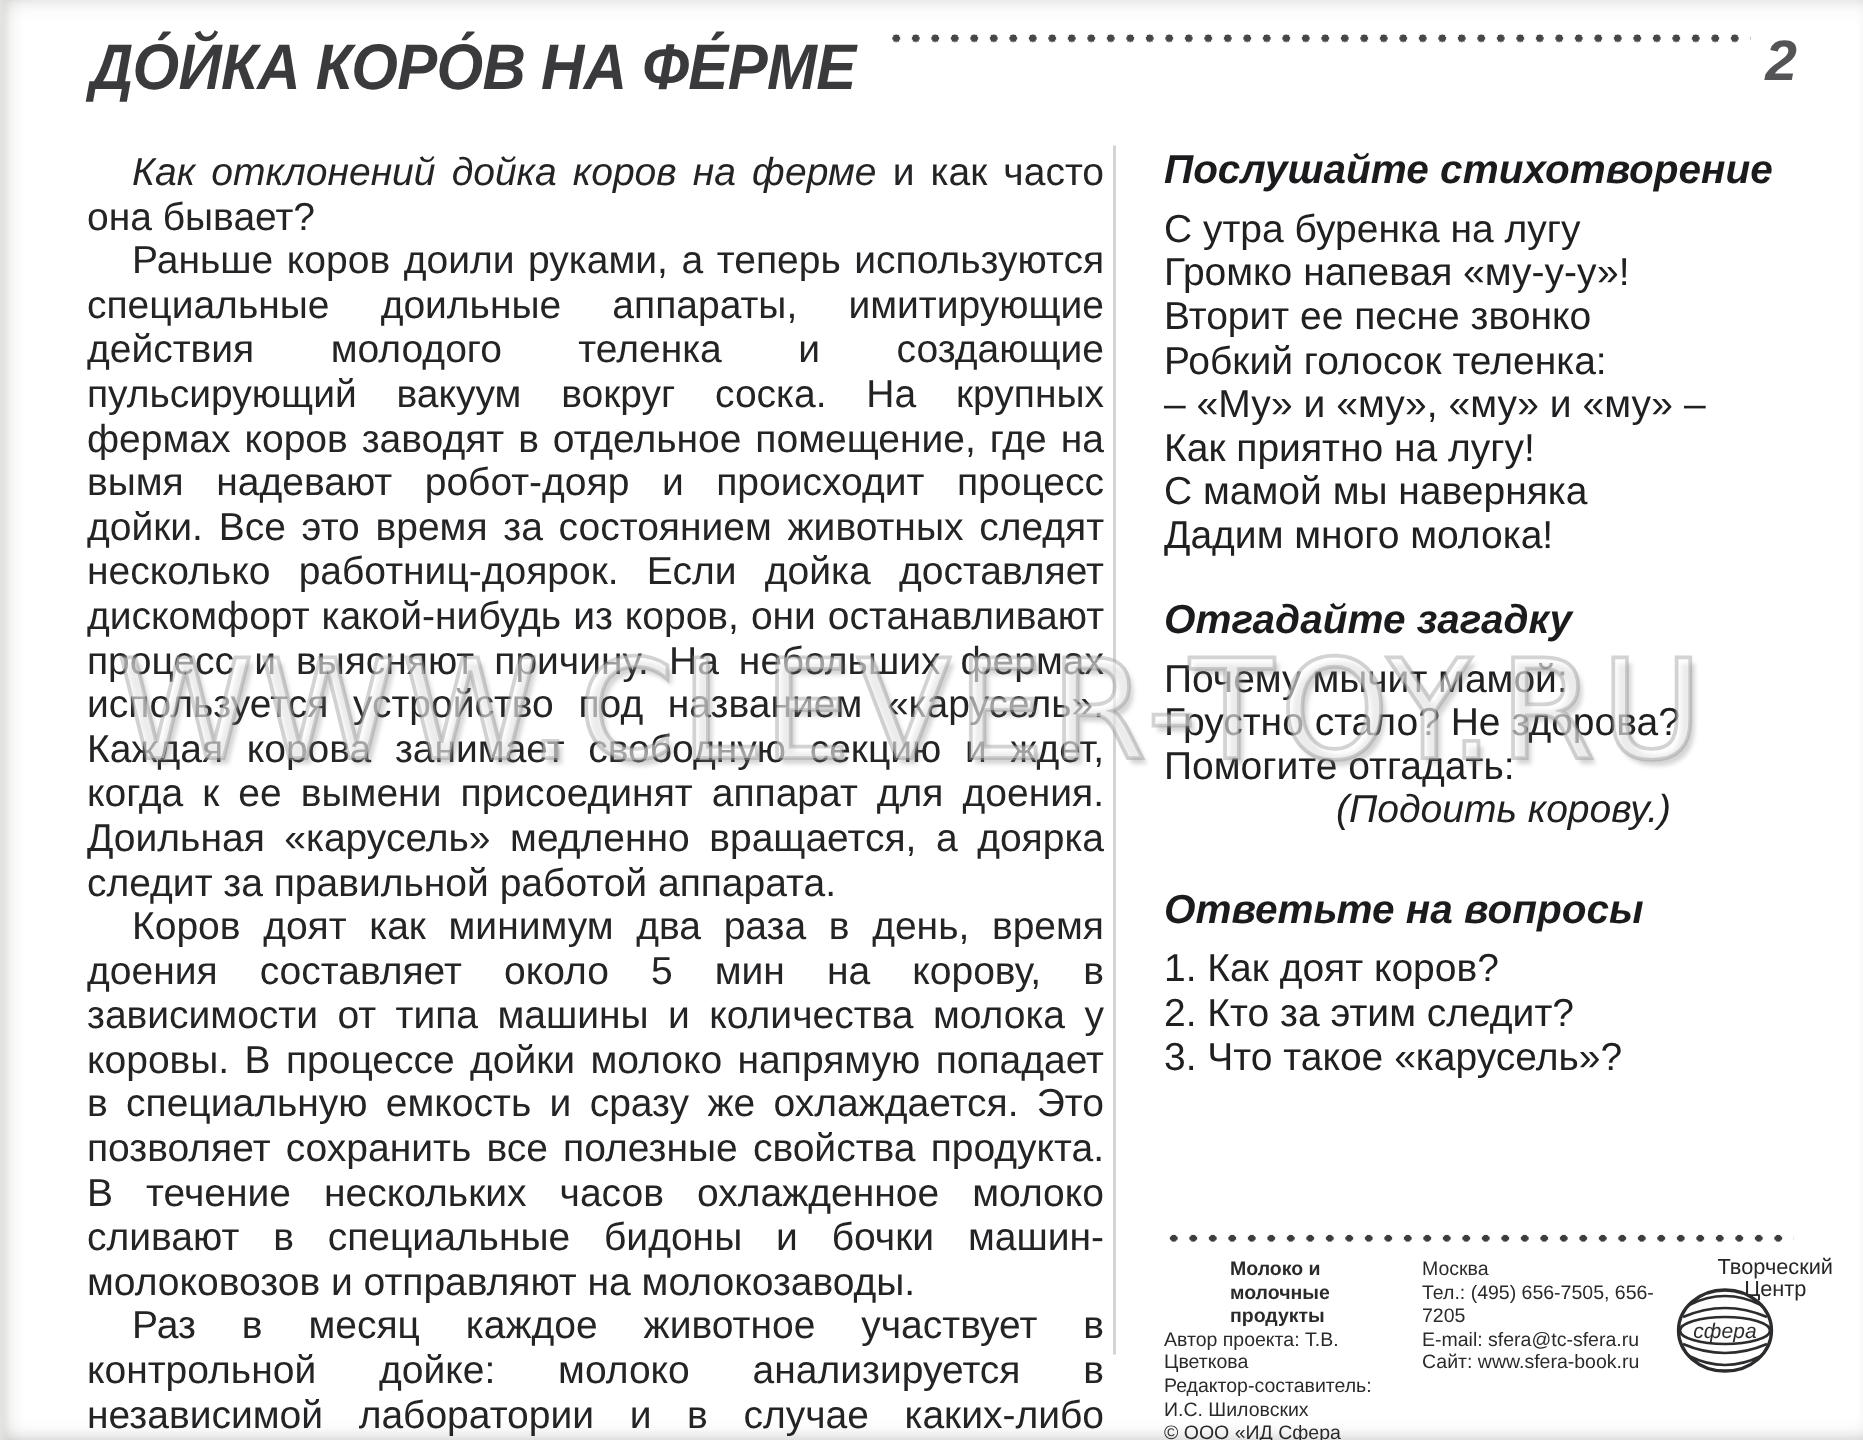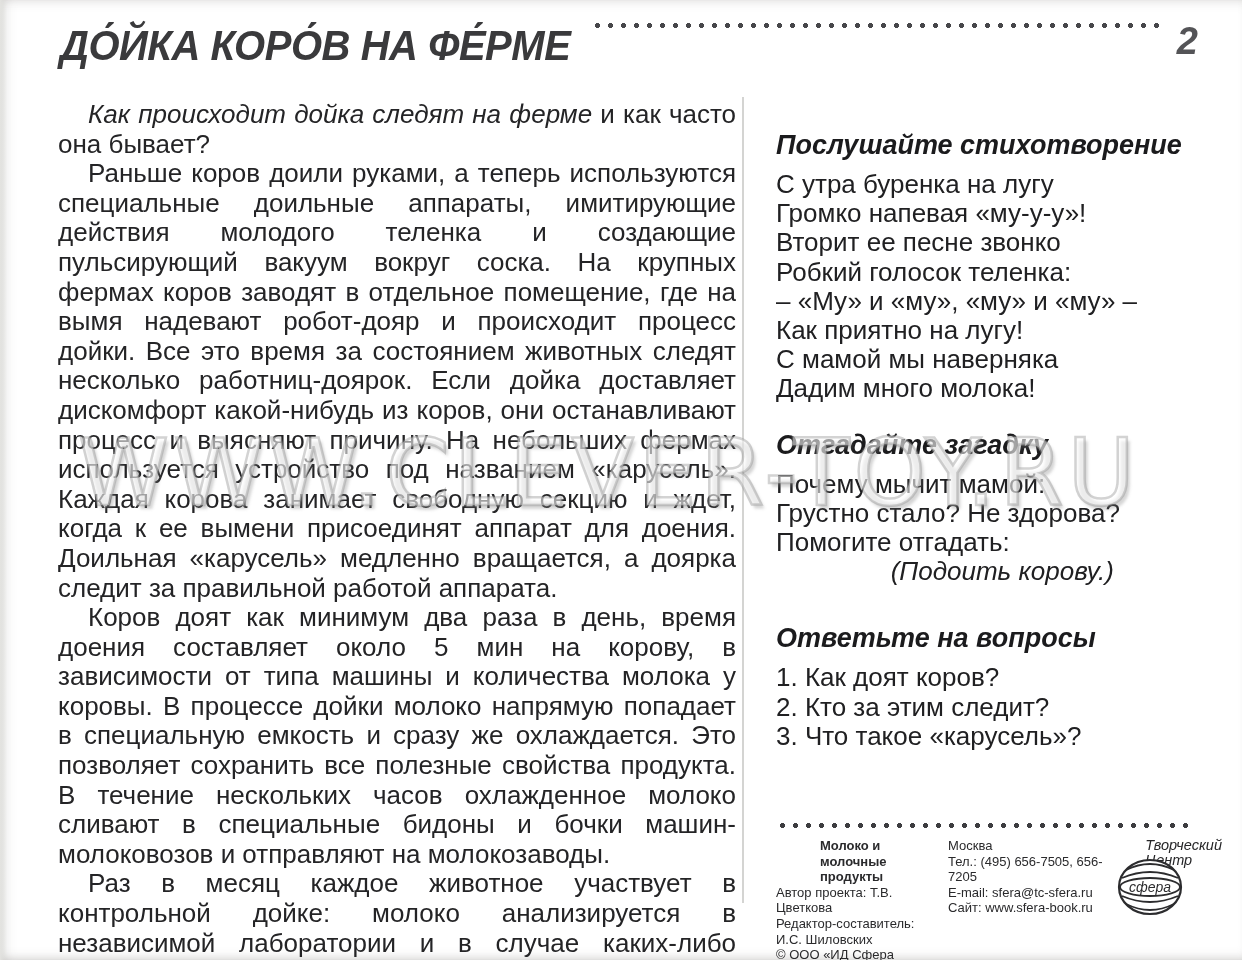--- a/index.html
+++ b/index.html
@@ -49,40 +49,40 @@
   
   .right-col{
     position:absolute;left:776px;top:98px;width:436px;
     font-size:26px;color:#202022;
   }
   .sec-heading{
     font-size:27px;font-weight:bold;font-style:italic;color:#1b1b1d;
     margin:0 0 9px 0;line-height:31px;
   }
   .txt-line{line-height:29.2px;}
-  .poem-block{margin-bottom:26px;margin-top:32px;}
+  .poem-block{margin-bottom:26px;}
   .riddle-block{margin-bottom:37px;}
   .riddle-answer{font-style:italic;text-align:right;padding-right:98px;line-height:29.2px;}
   
   .footer-dots{
     position:absolute;left:776px;top:822px;width:420px;height:7px;
     background-image:radial-gradient(circle 2.5px,#3d3d40 97%,rgba(0,0,0,0) 100%);
     background-size:13px 7px;background-repeat:repeat-x;background-position:left center;
   }
   .footer{
     position:absolute;left:776px;top:838px;width:452px;
     font-size:13px;line-height:15.6px;color:#2a2a2c;display:flex;
   }
   .footer-col1{width:172px;flex:0 0 auto;}
   .footer-col2{width:168px;flex:0 0 auto;}
   .footer-series{font-weight:bold;margin-left:44px;}
   .logo{position:relative;width:108px;height:92px;flex:0 0 auto;}
   .logo-text{
-    position:absolute;right:2px;top:0;text-align:left;
-    font-size:14.5px;line-height:15px;color:#262628;font-style:italic;
+    position:absolute;right:2px;top:0;text-align:center;
+    font-size:14.5px;line-height:15px;color:#262628;
   }
   .logo-mark{position:absolute;left:0px;top:18px;}
   
   .watermark{
     position:absolute;left:78px;top:420px;width:1160px;
     font-family:"DejaVu Sans",sans-serif;
     font-size:92px;font-weight:normal;letter-spacing:4px;white-space:nowrap;
     color:rgba(255,255,255,0.55);
     -webkit-text-stroke:2.5px rgba(150,150,150,0.42);
     text-shadow:3px 4px 3px rgba(115,115,115,0.30);
@@ -99,21 +99,21 @@
 <div class="page">
   <div class="edge-strip"></div>
 
   <div class="title-row">
     <span class="doc-title">ДО́ЙКА КОРО́В НА ФЕ́РМЕ</span>
     <span class="leader-dots"></span>
     <span class="page-number">2</span>
   </div>
 
   <div class="left-col">
-    <p><span class="intro-italic">Как происходит дойка следят на ферме</span><span> и как часто она бывает?</span></p>
+    <p><span class="intro-italic">Как отклонений дойка коров на ферме</span><span> и как часто она бывает?</span></p>
     <p>Раньше коров доили руками, а теперь используются специальные доильные аппараты, имитирующие действия молодого теленка и создающие пульсирующий вакуум вокруг соска. На крупных фермах коров заводят в отдельное помещение, где на вымя надевают робот-дояр и происходит процесс дойки. Все это время за состоянием животных следят несколько работниц-доярок. Если дойка доставляет дискомфорт какой-нибудь из коров, они останавливают процесс и выясняют причину. На небольших фермах используется устройство под названием «карусель». Каждая корова занимает свободную секцию и ждет, когда к ее вымени присоединят аппарат для доения. Доильная «карусель» медленно вращается, а доярка следит за правильной работой аппарата.</p>
     <p>Коров доят как минимум два раза в день, время доения составляет около 5 мин на корову, в зависимости от типа машины и количества молока у коровы. В процессе дойки молоко напрямую попадает в специальную емкость и сразу же охлаждается. Это позволяет сохранить все полезные свойства продукта. В течение нескольких часов охлажденное молоко сливают в специальные бидоны и бочки машин-молоковозов и отправляют на молокозаводы.</p>
     <p>Раз в месяц каждое животное участвует в контрольной дойке: молоко анализируется в независимой лаборатории и в случае каких-либо отклонений от нормы корове корректируют рацион, добавляют витамины и минеральные вещества.</p>
   </div>
 
   <div class="divider"></div>
 
   <div class="right-col">
     <div class="poem-block">
       <h3 class="sec-heading">Послушайте стихотворение</h3>

